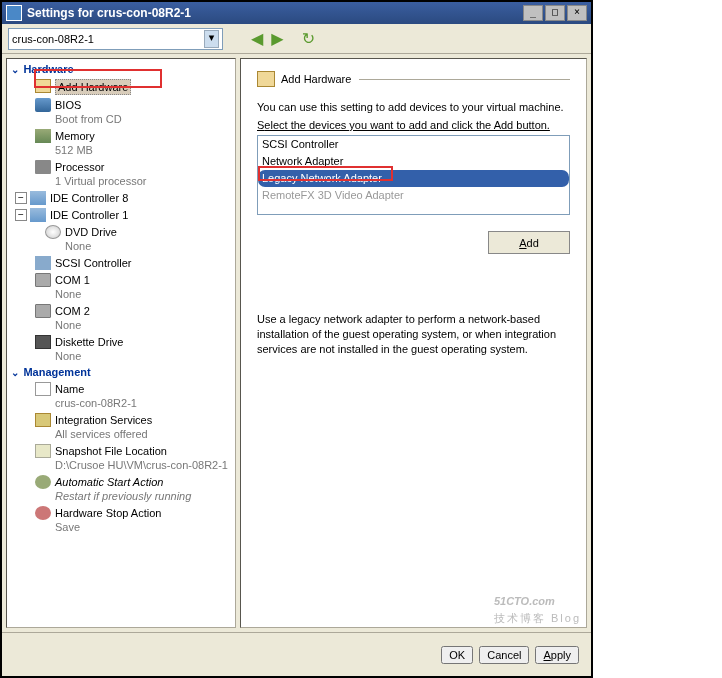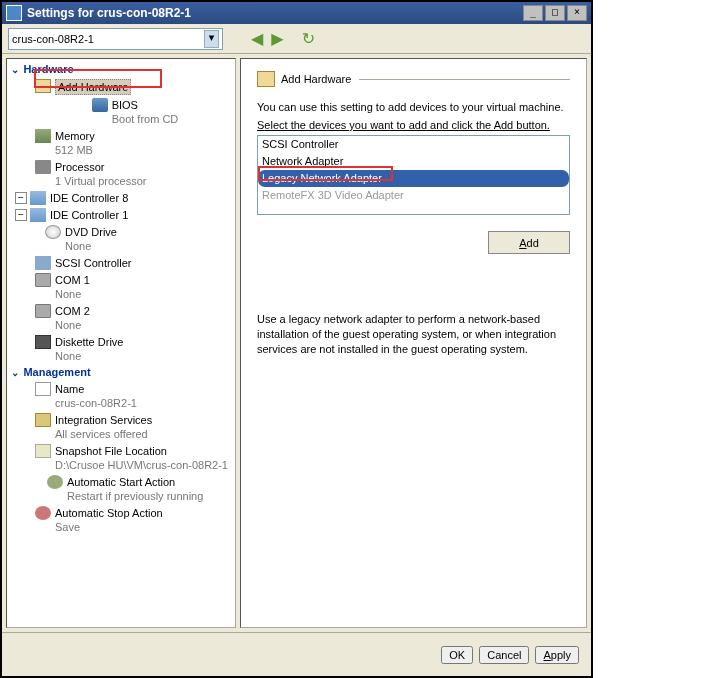--- a/index.html
+++ b/index.html
@@ -95,21 +95,21 @@
         <span>Hardware</span>
       </div>
 
       <div class="tree-item selected" style="padding-left:28px;">
         <div class="icon add"></div>
         <div class="text">
             <span class="label-row"><span class="label">Add Hardware</span></span>
           </div>
       </div>
 
-      <div class="tree-item" style="padding-left:28px;justify-content:center;">
+      <div class="tree-item" style="padding-left:28px;">
         <div class="icon bios"></div>
         <div class="text">
             <span class="label">BIOS</span>
             <span class="sub">Boot from CD</span>
           </div>
       </div>
 
       <div class="tree-item" style="padding-left:28px;">
         <div class="icon mem"></div>
         <div class="text">
@@ -202,32 +202,32 @@
       </div>
 
       <div class="tree-item" style="padding-left:28px;">
         <div class="icon snap"></div>
         <div class="text">
             <span class="label">Snapshot File Location</span>
             <span class="sub">D:\Crusoe HU\VM\crus-con-08R2-1</span>
           </div>
       </div>
 
-      <div class="tree-item" style="padding-left:40px;">
+      <div class="tree-item" style="padding-left:28px;font-style:italic;">
         <div class="icon start"></div>
         <div class="text">
             <span class="label">Automatic Start Action</span>
             <span class="sub">Restart if previously running</span>
           </div>
       </div>
 
       <div class="tree-item" style="padding-left:28px;">
         <div class="icon stop"></div>
         <div class="text">
-            <span class="label">Automatic Stop Action</span>
+            <span class="label">Hardware Stop Action</span>
             <span class="sub">Save</span>
           </div>
       </div>
     </div>
 
     <div class="right-panel">
       <div class="right-header">
         <div class="icon add"></div>
         <div class="title">Add Hardware</div>
         <div class="line"></div>
@@ -249,13 +249,17 @@
   </div>
 
   <div class="bottom-bar">
     <button>OK</button>
     <button>Cancel</button>
     <button><span style="text-decoration:underline;">A</span><span id="apply-rest">pply</span></button>
   </div>
 
   <div class="highlight-box hl1"></div>
 
+  <div class="watermark">
+    <span>51CTO.com</span>
+    <span class="sm">技术博客  Blog</span>
+  </div>
 </div>
 
 </body></html>

